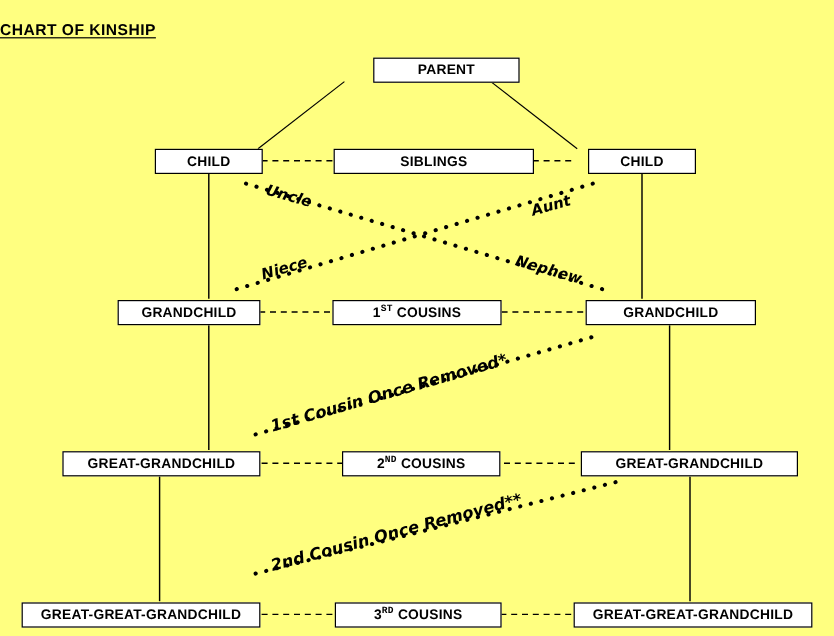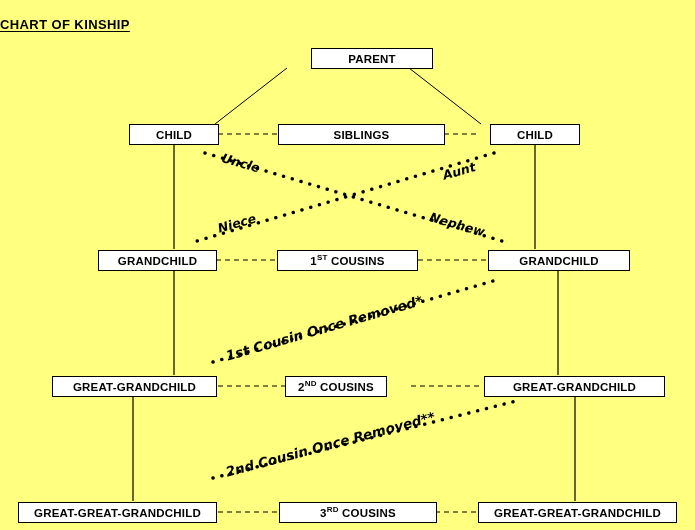--- a/index.html
+++ b/index.html
@@ -54,20 +54,21 @@
     justify-content: center;
     height: 21px;
     white-space: nowrap;
     z-index: 3;
   }
   .node sup {
     font-size: 8px;
     font-weight: bold;
     vertical-align: super;
     line-height: 0;
+    font-family: Liberation Mono, monospace;
   }
   .rel-label {
     position: absolute;
     color: #000000;
     font-family: "DejaVu Sans", sans-serif;
     font-weight: bold;
     white-space: nowrap;
     z-index: 4;
     transform-origin: left center;
   }
@@ -140,31 +141,31 @@
   <div class="node" style="left:277px; top:250px; width:141px;">
     <span><span>1</span><sup>ST</sup><span> COUSINS</span></span>
   </div>
   <div class="node" style="left:488px; top:250px; width:142px;">
     <span>GRANDCHILD</span>
   </div>
 
   <div class="node" style="left:52px; top:376px; width:165px;">
     <span>GREAT-GRANDCHILD</span>
   </div>
-  <div class="node" style="left:285px; top:376px; width:102px;">
+  <div class="node" style="left:285px; top:376px; width:132px;">
     <span><span>2</span><sup>ND</sup><span> COUSINS</span></span>
   </div>
   <div class="node" style="left:484px; top:376px; width:181px;">
     <span>GREAT-GRANDCHILD</span>
   </div>
 
   <div class="node" style="left:18px; top:502px; width:199px;">
     <span>GREAT-GREAT-GRANDCHILD</span>
   </div>
-  <div class="node" style="left:279px; top:502px; width:158px;">
+  <div class="node" style="left:279px; top:502px; width:139px;">
     <span><span>3</span><sup>RD</sup><span> COUSINS</span></span>
   </div>
   <div class="node" style="left:478px; top:502px; width:199px;">
     <span>GREAT-GREAT-GRANDCHILD</span>
   </div>
 
   <div class="rel-label rel-small" style="left:222px; top:150px; transform: rotate(16deg);">Uncle</div>
 
   <div class="rel-label rel-small" style="left:443px; top:168px; transform: rotate(-16deg);">Aunt</div>
 

